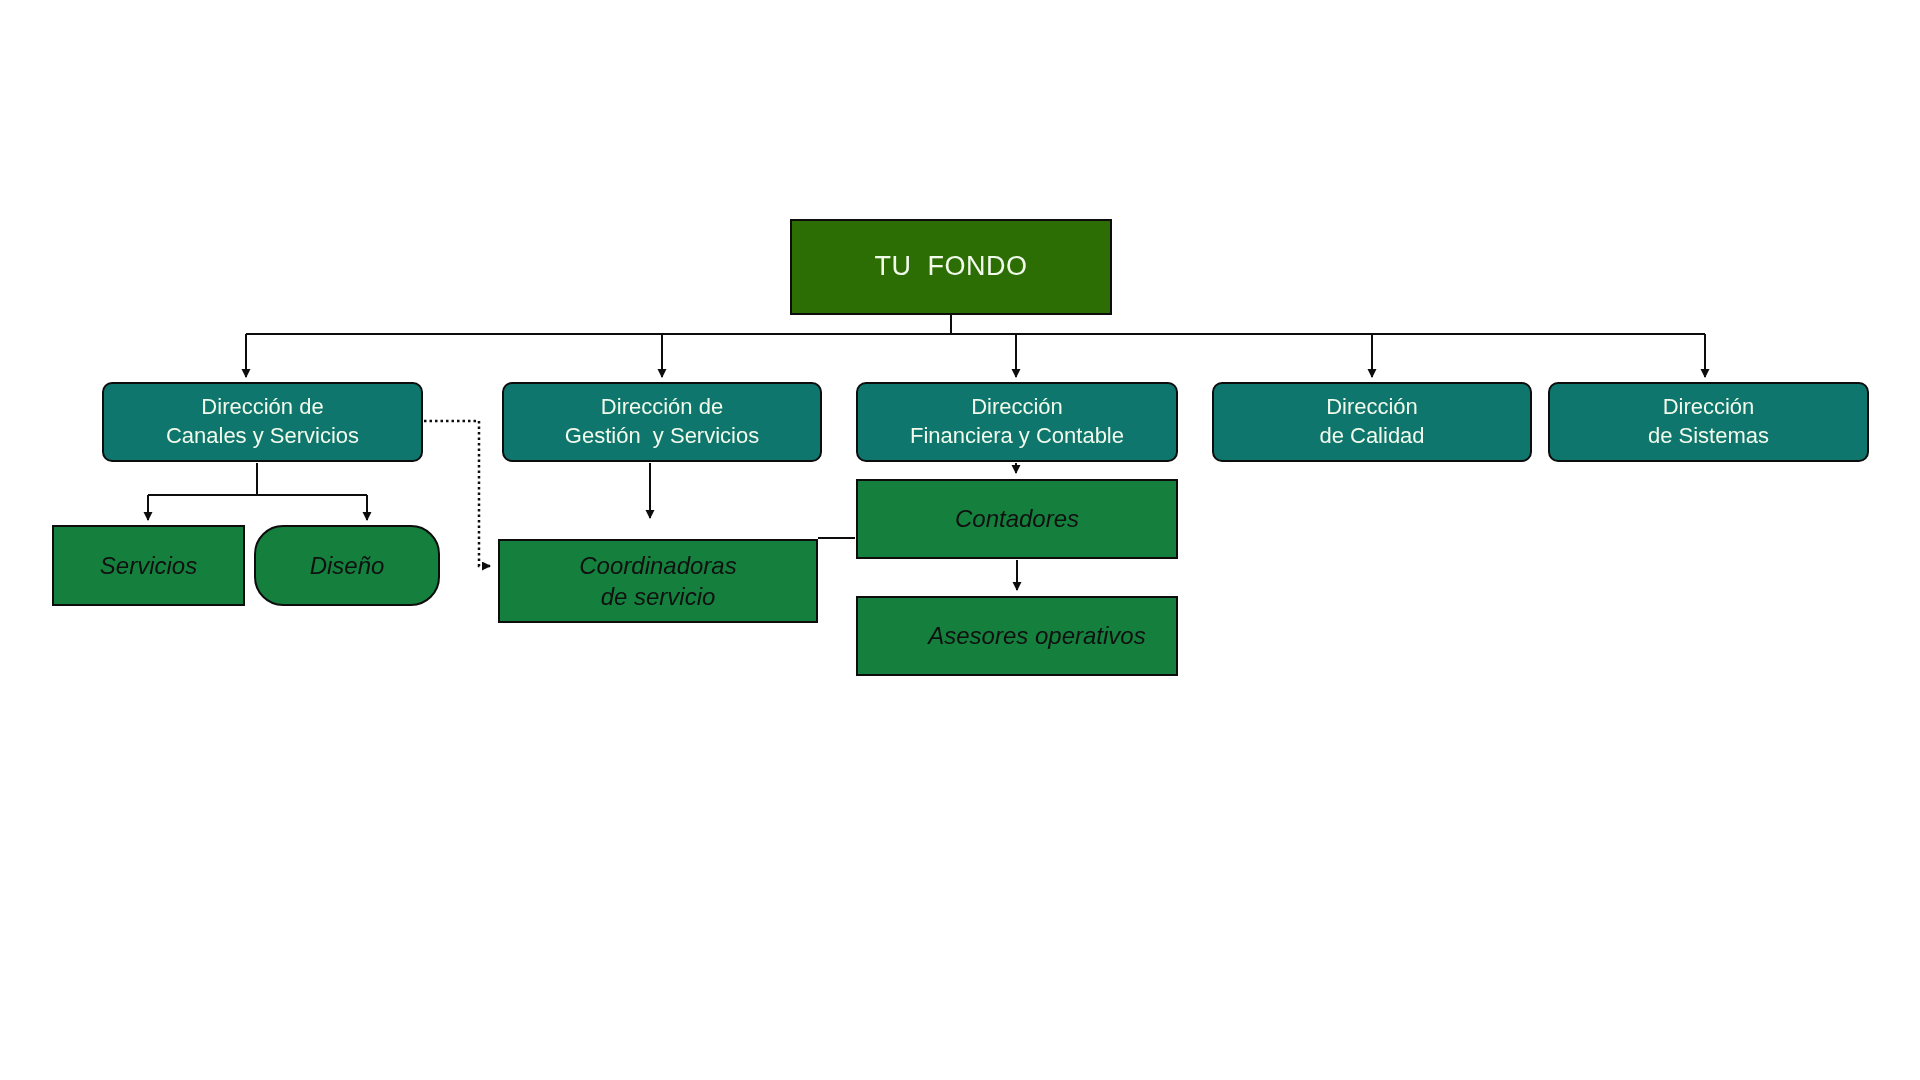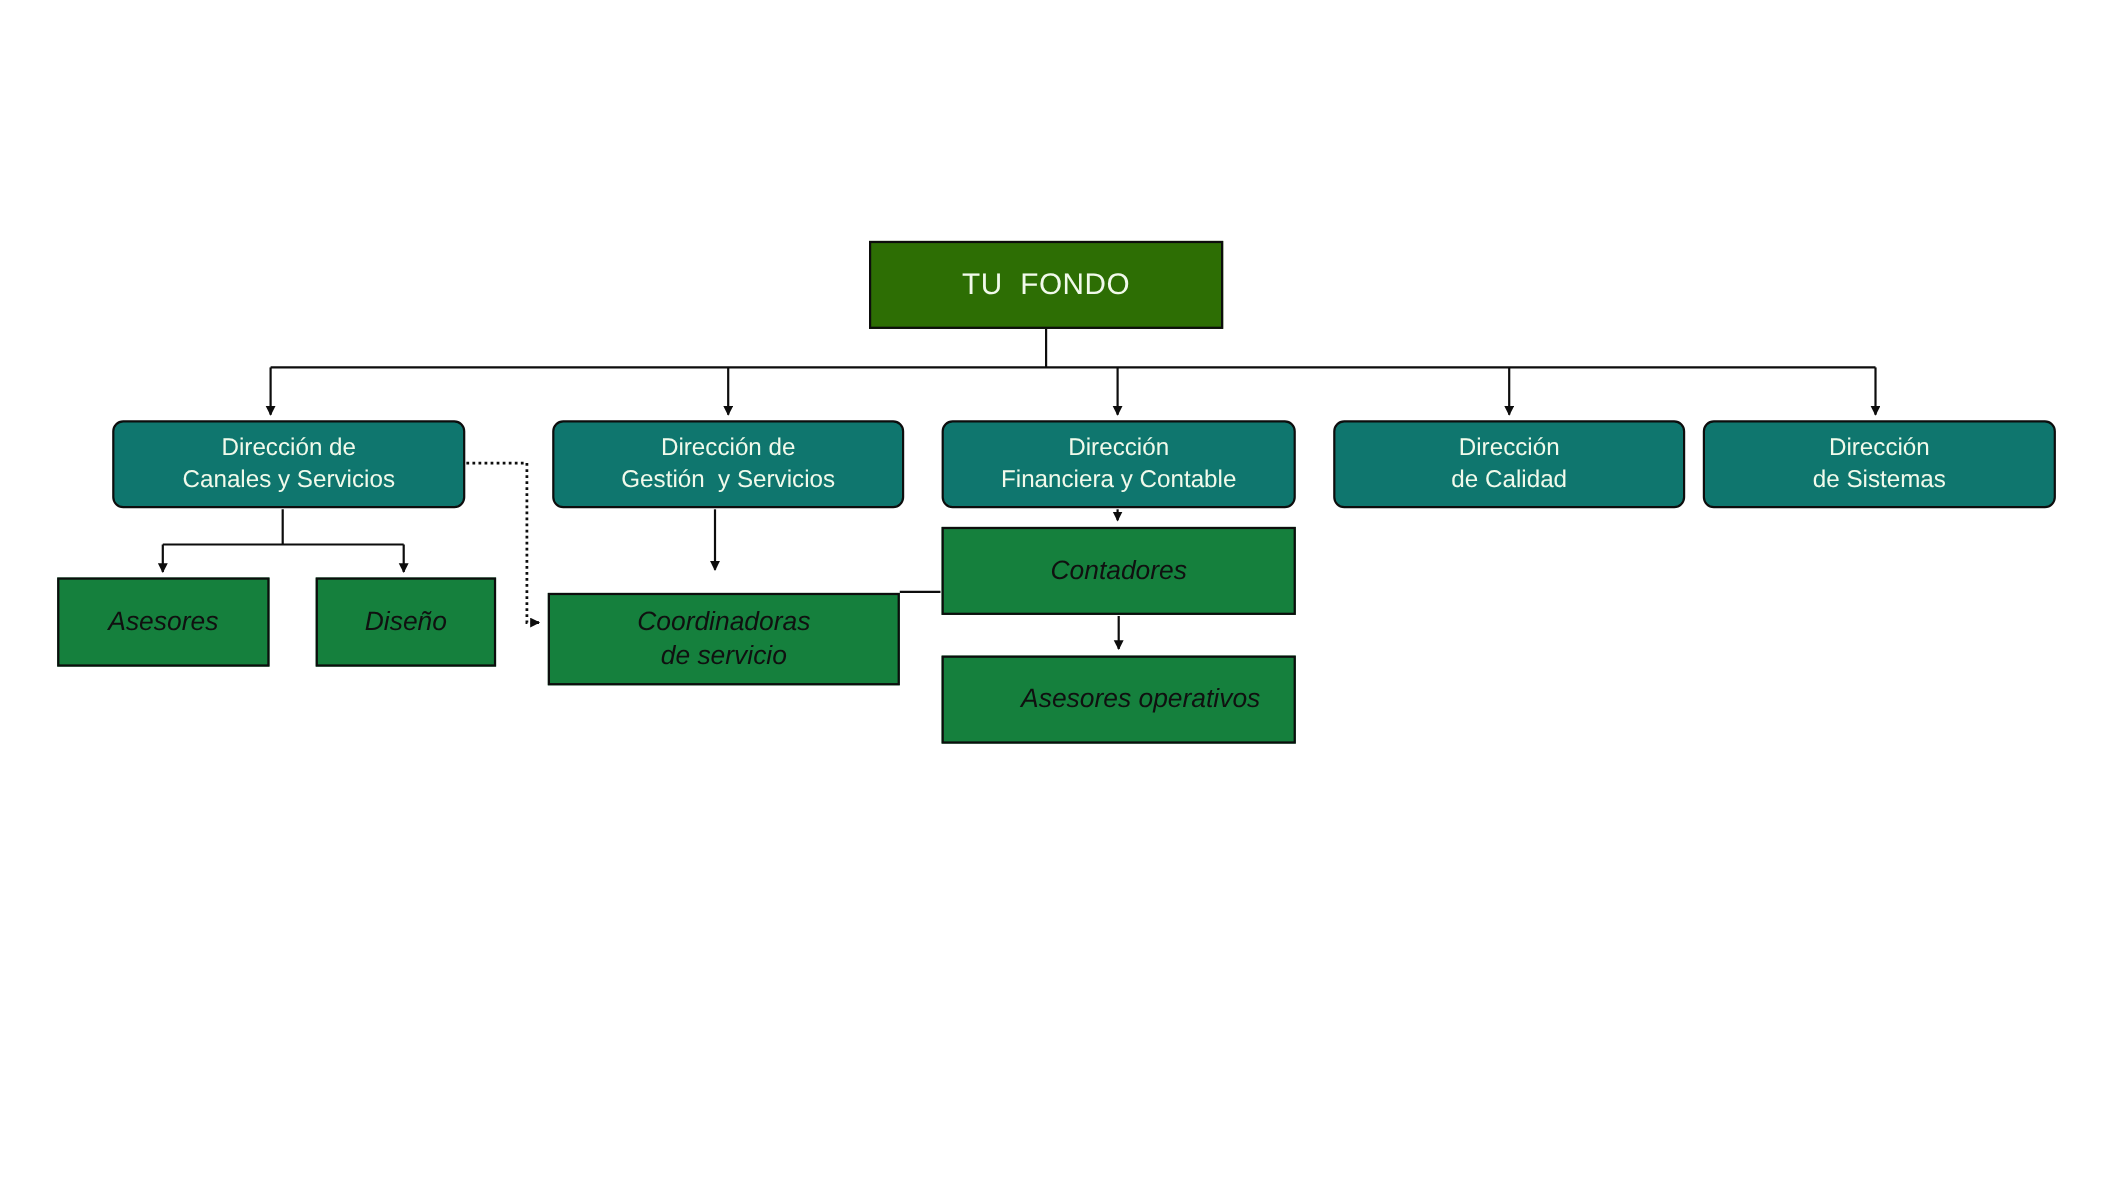--- a/index.html
+++ b/index.html
@@ -46,28 +46,28 @@
     font-size: 22px;
     border-radius: 10px;
   }
   .lvl3 {
     background: #15803d;
     color: #101010;
     font-size: 24px;
     font-style: italic;
   }
   
-  #node-root          { left: 790px;  top: 219px; width: 322px; height: 80px; }
+  #node-root          { left: 790px;  top: 219px; width: 322px; height: 96px; }
   #node-canales       { left: 102px;  top: 382px; width: 321px; height: 80px; }
   #node-gestion       { left: 502px;  top: 382px; width: 320px; height: 80px; }
   #node-financiera    { left: 856px;  top: 382px; width: 322px; height: 80px; }
   #node-calidad       { left: 1212px; top: 382px; width: 320px; height: 80px; }
   #node-sistemas      { left: 1548px; top: 382px; width: 321px; height: 80px; }
   #node-convenios     { left: 52px;   top: 525px; width: 193px; height: 81px; }
-  #node-diseno        { left: 287px;  top: 525px; width: 164px; height: 81px; }
+  #node-diseno        { left: 254px;  top: 525px; width: 186px; height: 81px; border-radius: 29px; }
   #node-coordinadoras { left: 498px;  top: 539px; width: 320px; height: 84px; }
   #node-contadores    { left: 856px;  top: 479px; width: 322px; height: 80px; }
   #node-asesores      { left: 856px;  top: 596px; width: 322px; height: 80px; padding-left: 40px; }
 </style>
 </head>
 <body>
 
 <div id="canvas">
 
   <svg id="wires" viewBox="0 0 1920 1080" xmlns="http://www.w3.org/2000/svg">
@@ -110,21 +110,21 @@
 
   <div class="node lvl2" id="node-financiera">Dirección
 Financiera y Contable</div>
 
   <div class="node lvl2" id="node-calidad">Dirección
 de Calidad</div>
 
   <div class="node lvl2" id="node-sistemas">Dirección
 de Sistemas</div>
 
-  <div class="node lvl3" id="node-convenios">Asesores</div>
+  <div class="node lvl3" id="node-convenios">Servicios</div>
 
   <div class="node lvl3" id="node-diseno">Diseño</div>
 
   <div class="node lvl3" id="node-coordinadoras">Coordinadoras
 de servicio</div>
 
   <div class="node lvl3" id="node-contadores">Contadores</div>
 
   <div class="node lvl3" id="node-asesores">Asesores operativos</div>
 

